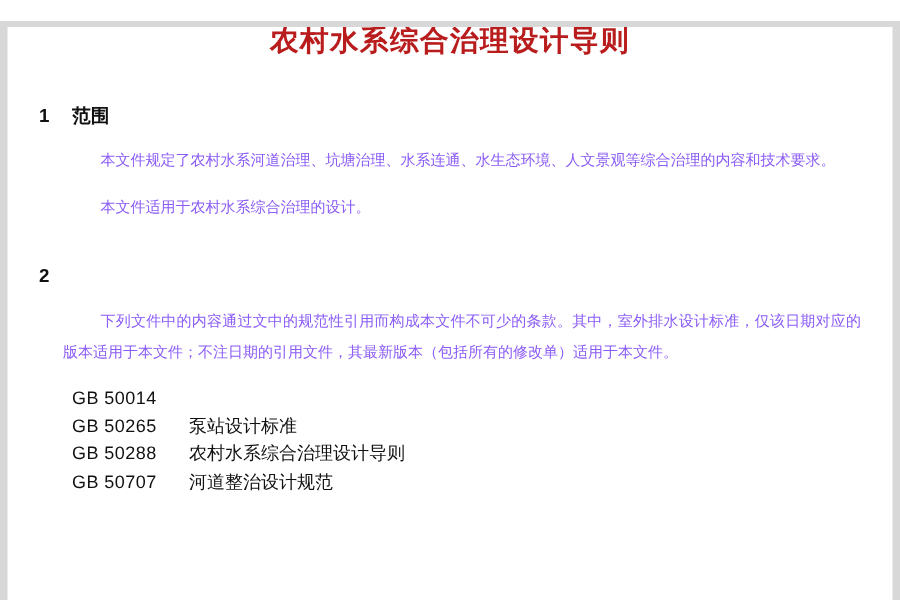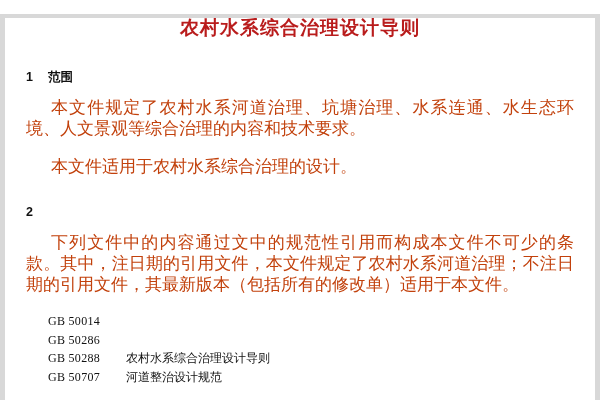--- a/index.html
+++ b/index.html
@@ -47,27 +47,28 @@
   }
   .section-num {
     display: inline-block;
     width: 22px;
     flex: none;
   }
   .section-text {
     display: inline-block;
   }
   .para {
-    font-size: 17px;
+    font-size: 10px;
     line-height: 21px;
     margin-top: 11px;
     text-indent: 25px;
     text-align: justify;
-    color: #c2410c;
+    color: #8b5cf6;
     font-family: "Liberation Sans", "DejaVu Sans", sans-serif;
+    margin-left: 16px;
   }
   .para.tight {
     margin-top: 3px;
     font-family: Liberation Serif, serif;
   }
   .ref-list {
     margin-top: 8px;
     padding-left: 22px;
   }
   .ref-row {
@@ -75,21 +76,21 @@
     line-height: 18.5px;
     color: #111111;
     display: flex;
     font-family: "Liberation Sans", "DejaVu Sans", sans-serif;
     white-space: nowrap;
   }
   .ref-code {
     display: inline-block;
     width: 78px;
     flex: none;
-    font-family: Liberation Serif, serif;
+    font-family: Liberation Sans, sans-serif;
     letter-spacing: 0.3px;
   }
   .ref-name {
     display: inline-block;
   }
   .edge-left, .edge-right {
     position: absolute;
     top: 0;
     bottom: 0;
     width: 5px;
@@ -120,28 +121,31 @@
     <span class="section-text">范围</span>
   </div>
 
   <p class="para">本文件规定了农村水系河道治理、坑塘治理、水系连通、水生态环境、人文景观等综合治理的内容和技术要求。</p>
   <p class="para tight">本文件适用于农村水系综合治理的设计。</p>
 
   <div class="section-heading">
     <span class="section-num">2</span>
   </div>
 
-  <p class="para">下列文件中的内容通过文中的规范性引用而构成本文件不可少的条款。其中，注日期的引用文件，本文件规定了农村水系河道治理；不注日期的引用文件，其最新版本（包括所有的修改单）适用于本文件。</p>
+  <p class="para">下列文件中的内容通过文中的规范性引用而构成本文件不可少的条款。其中，室外排水设计标准，仅该日期对应的版本适用于本文件；不注日期的引用文件，其最新版本（包括所有的修改单）适用于本文件。</p>
 
   <div class="ref-list">
     <div class="ref-row">
       <span class="ref-code">GB 50014</span>
     </div>
     <div class="ref-row">
-      <span class="ref-code">GB 50286</span>
+      <span class="ref-code">GB 50265</span>
+      <span class="ref-name">泵站设计标准</span>
+    </div>
+    <div class="ref-row">
     </div>
     <div class="ref-row">
       <span class="ref-code">GB 50288</span>
       <span class="ref-name">农村水系综合治理设计导则</span>
     </div>
     <div class="ref-row">
       <span class="ref-code">GB 50707</span>
       <span class="ref-name">河道整治设计规范</span>
     </div>
 

